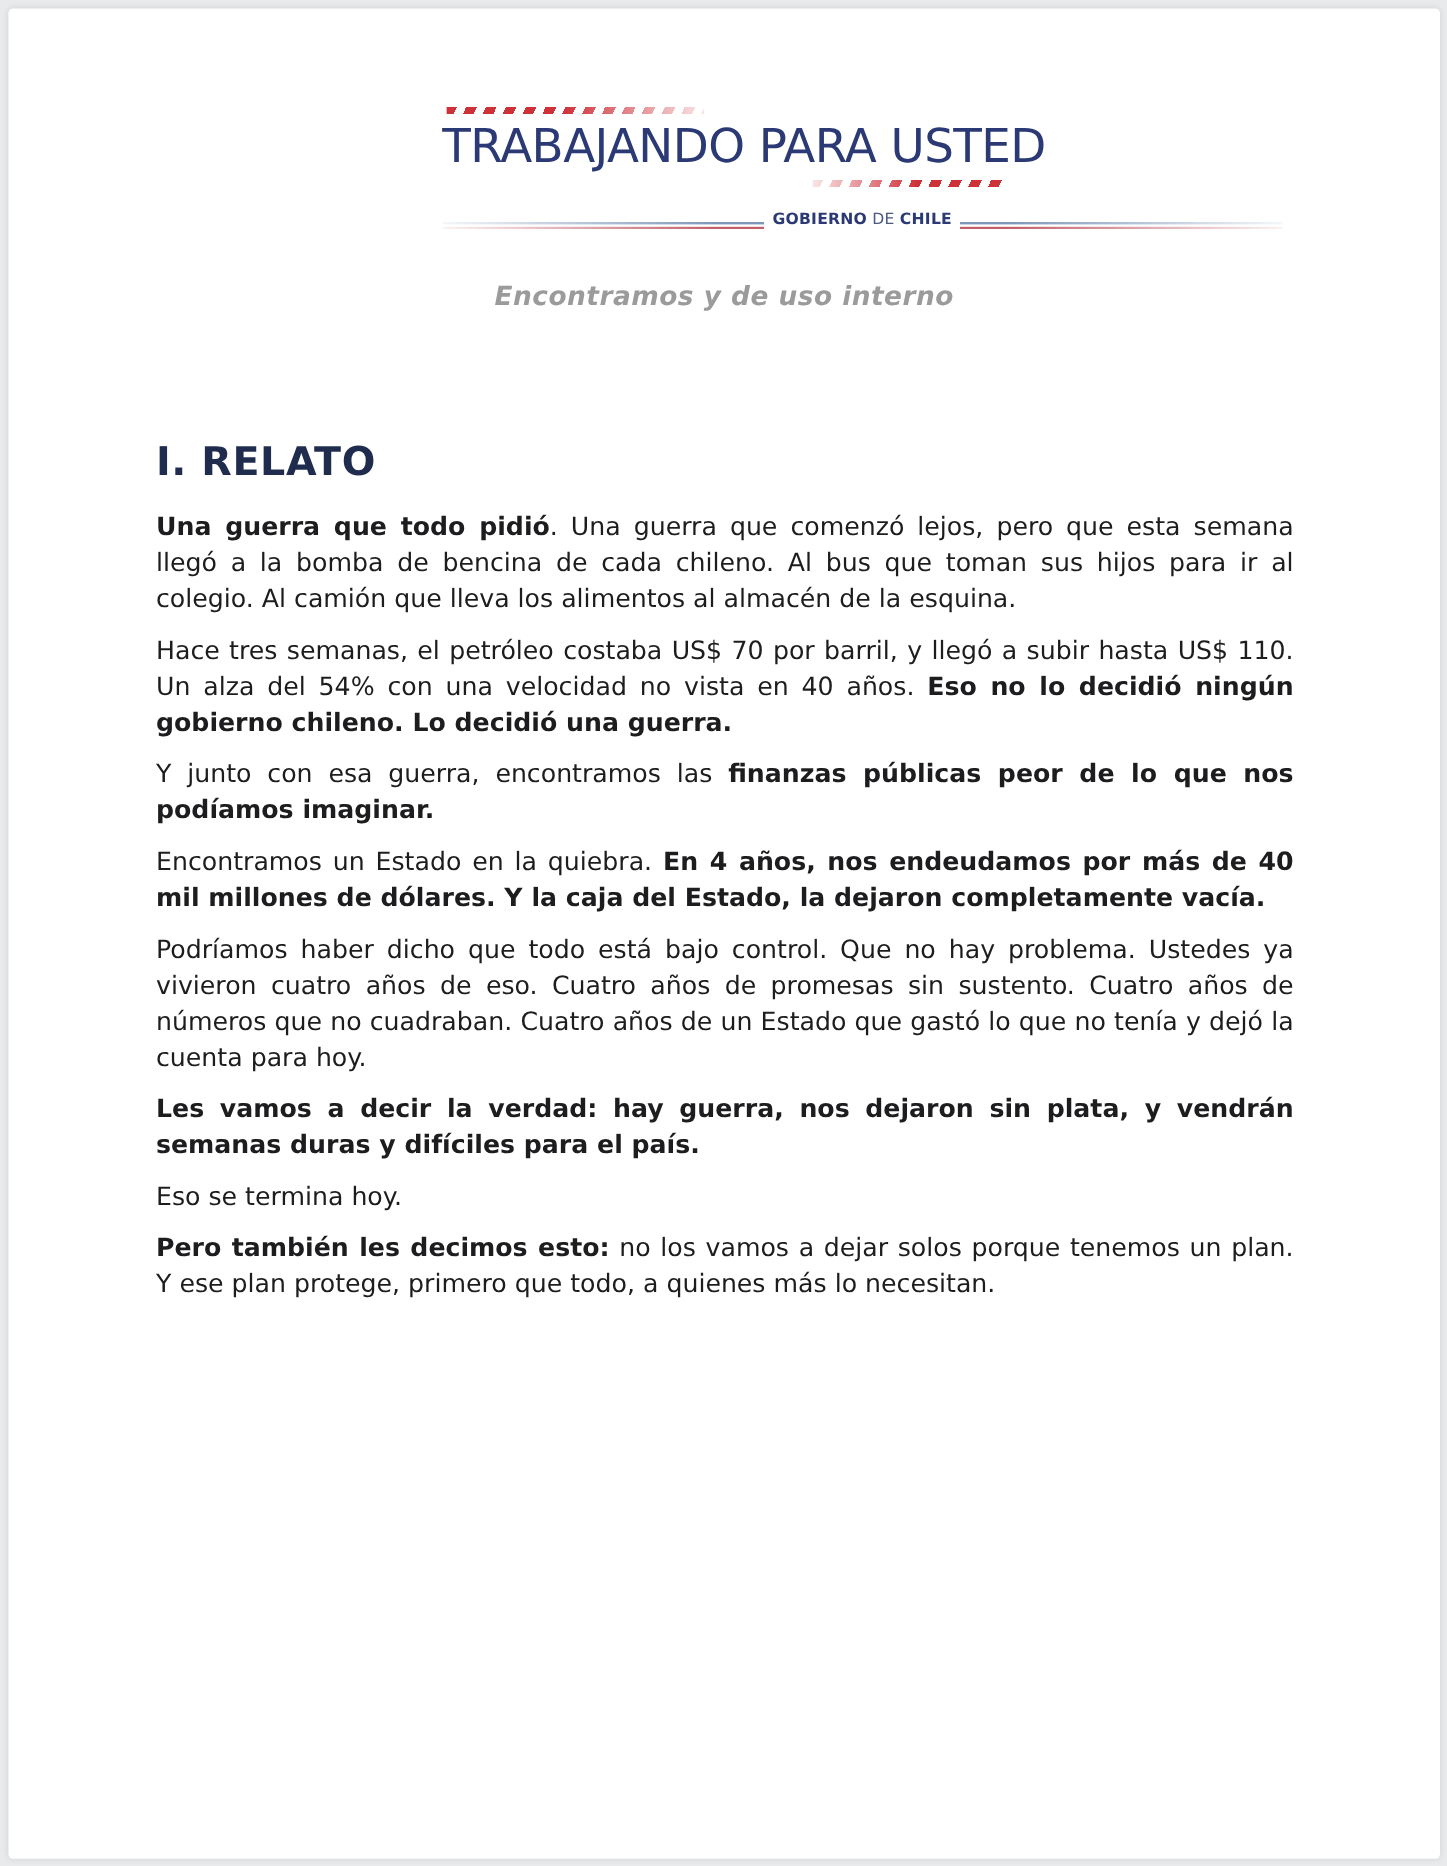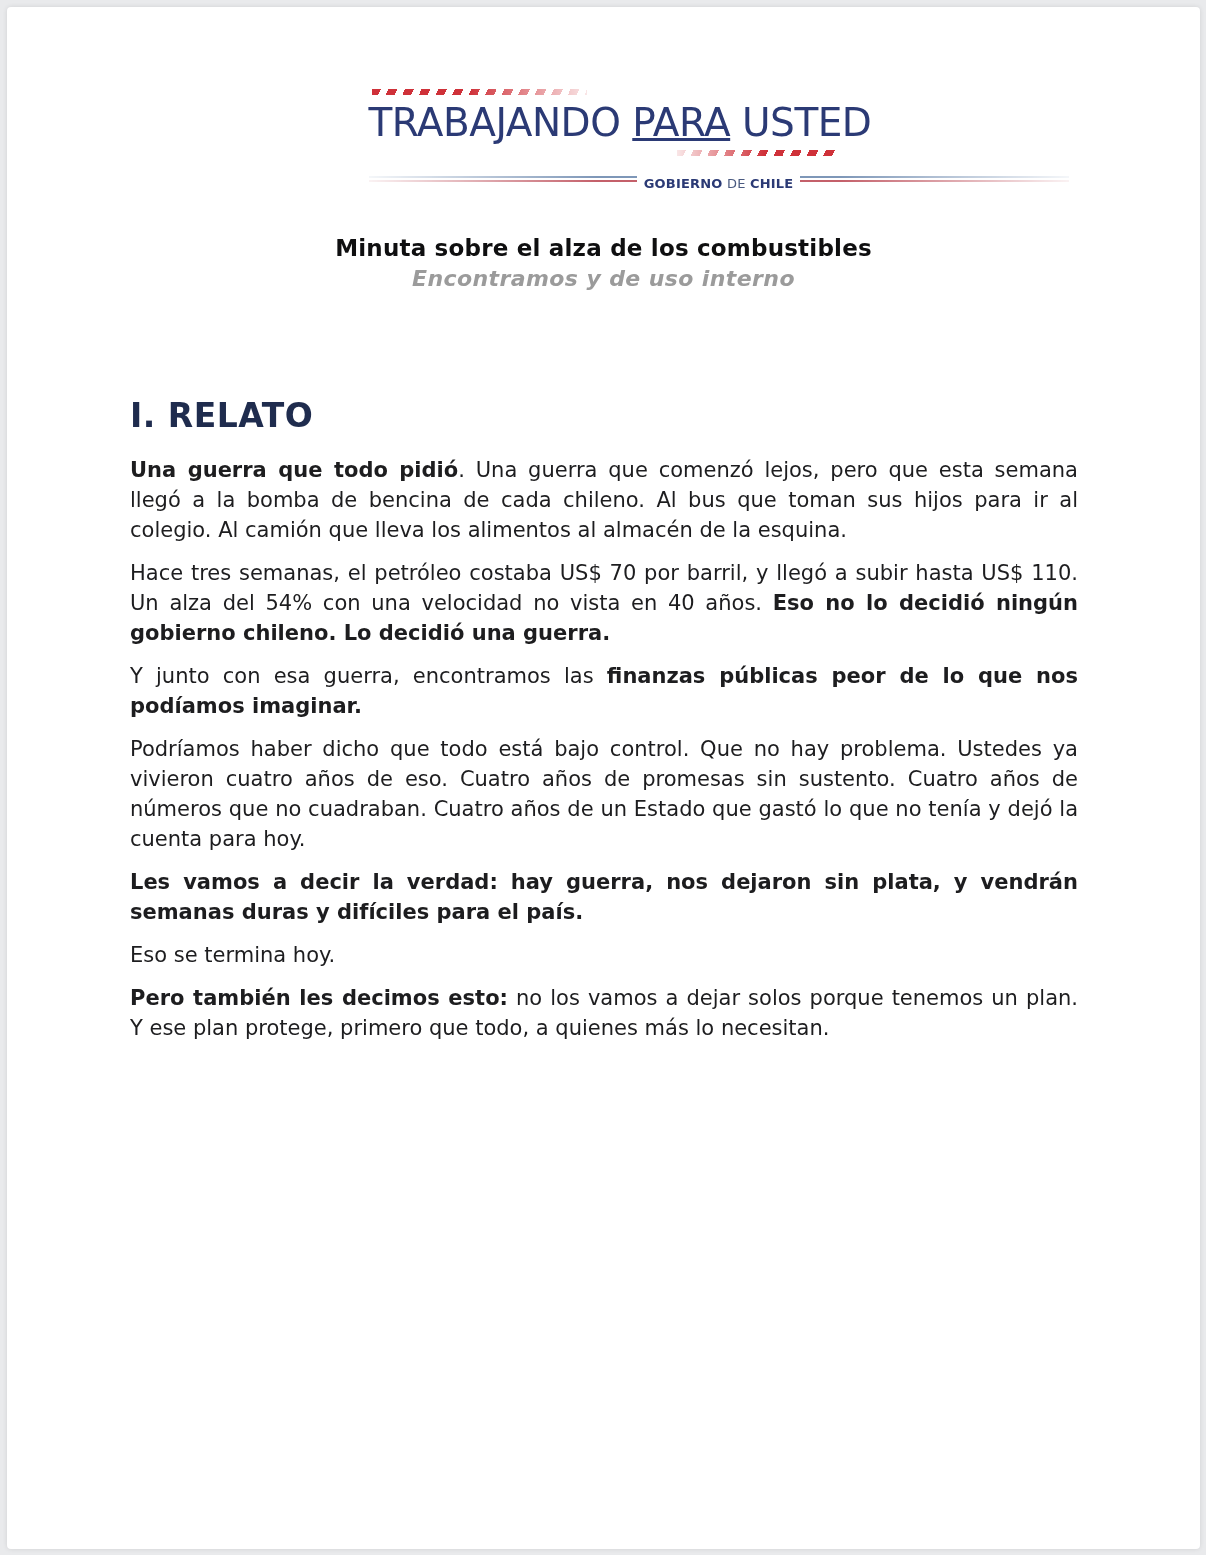--- a/index.html
+++ b/index.html
@@ -49,27 +49,27 @@
   }
   .logo-text{
     margin-top:5px;
     text-align:center;
     font-size:39px;
     color:var(--navy-logo);
     white-space:nowrap;
     letter-spacing:-0.5px;
   }
   .logo-text .bold{font-weight:normal;}
-  .logo-text .light{font-weight:normal;text-decoration:underline;}
+  .logo-text .light{font-weight:normal;}
   
   .gov-divider{
     width:700px;
     margin:20px auto 0;
     display:flex;
-    align-items:flex-start;
+    align-items:flex-end;
     gap:7px;
   }
   .div-line{
     flex:1;
     height:6px;
     background:
       linear-gradient(var(--divider-blue),var(--divider-blue)) 0 0 / 100% 2px no-repeat,
       linear-gradient(var(--divider-red),var(--divider-red)) 0 4px / 100% 2px no-repeat;
   }
   .div-line.left{
@@ -147,30 +147,30 @@
       <span class="gov-text">
         <span class="bold">GOBIERNO</span>
         <span class="light">DE</span>
         <span class="bold">CHILE</span>
       </span>
       <span class="div-line right"></span>
     </div>
   </header>
 
   <section class="title-block">
-    <h1 class="doc-title">Minuta sobre el alza de los combustibles</h1>
     <h2 class="doc-subtitle">Encontramos y de uso interno</h2>
   </section>
 
   <main class="content">
     <h3 class="section-heading">I. RELATO</h3>
     <div class="body-paragraphs" id="paragraphs">
         <p><strong>Una guerra que todo pidió</strong><span>. Una guerra que comenzó lejos, pero que esta semana llegó a la bomba de bencina de cada chileno. Al bus que toman sus hijos para ir al colegio. Al camión que lleva los alimentos al almacén de la esquina.</span></p>
         <p><span>Hace tres semanas, el petróleo costaba US$ 70 por barril, y llegó a subir hasta US$ 110. Un alza del 54% con una velocidad no vista en 40 años. </span><strong>Eso no lo decidió ningún gobierno chileno. Lo decidió una guerra.</strong></p>
         <p><span>Y junto con esa guerra, encontramos las </span><strong>finanzas públicas peor de lo que nos podíamos imaginar.</strong></p>
+        <p><span>Encontramos un Estado en la quiebra. </span><strong>En 4 años, nos endeudamos por más de 40 mil millones de dólares. Y la caja del Estado, la dejaron completamente vacía.</strong></p>
         <p><span>Podríamos haber dicho que todo está bajo control. Que no hay problema. Ustedes ya vivieron cuatro años de eso. Cuatro años de promesas sin sustento. Cuatro años de números que no cuadraban. Cuatro años de un Estado que gastó lo que no tenía y dejó la cuenta para hoy.</span></p>
         <p><strong>Les vamos a decir la verdad: hay guerra, nos dejaron sin plata, y vendrán semanas duras y difíciles para el país.</strong></p>
         <p><span>Eso se termina hoy.</span></p>
         <p><strong>Pero también les decimos esto:</strong><span> no los vamos a dejar solos porque tenemos un plan. Y ese plan protege, primero que todo, a quienes más lo necesitan.</span></p>
       </div>
   </main>
 
 </div>
 
 </body></html>

